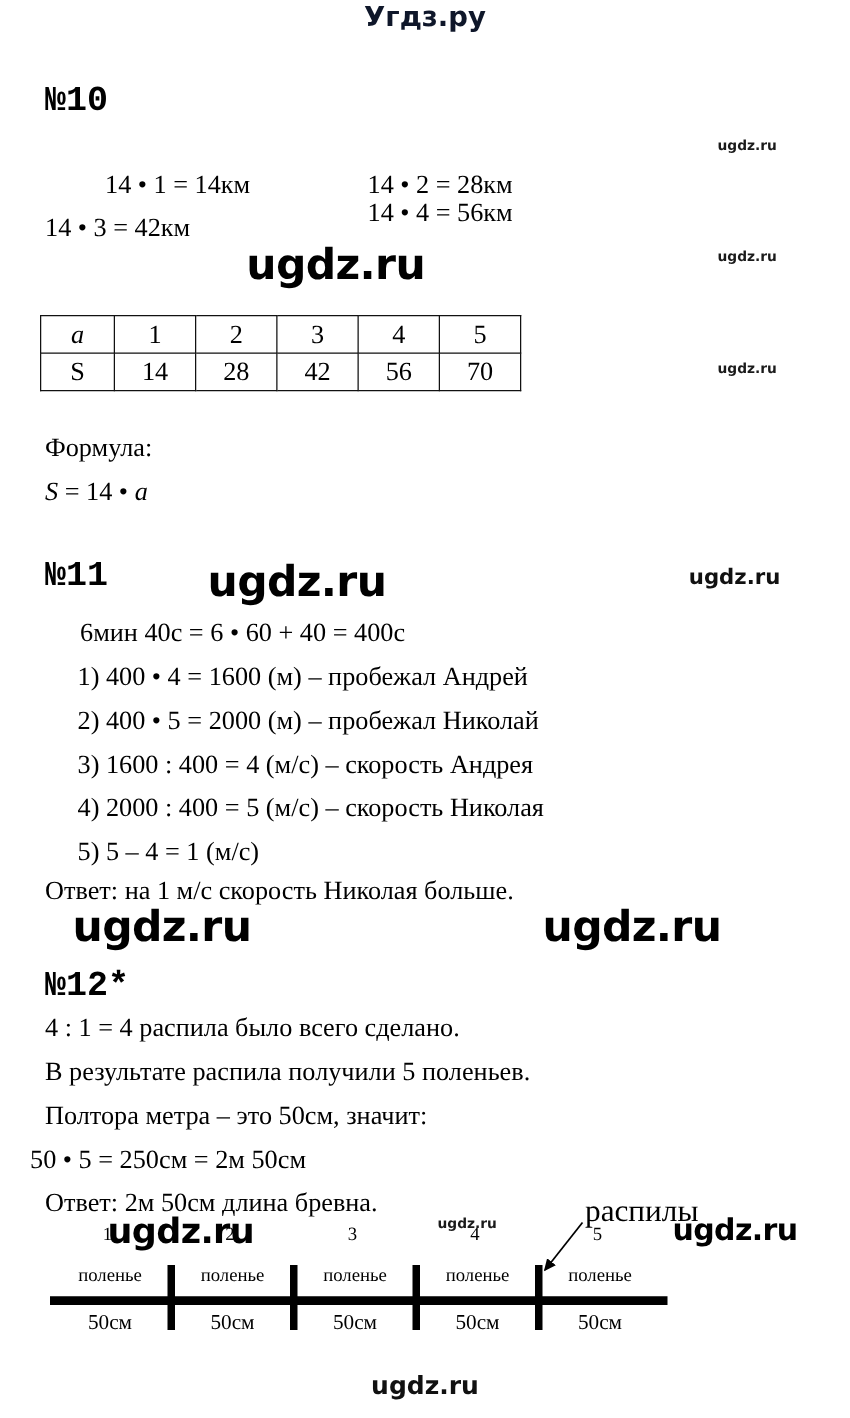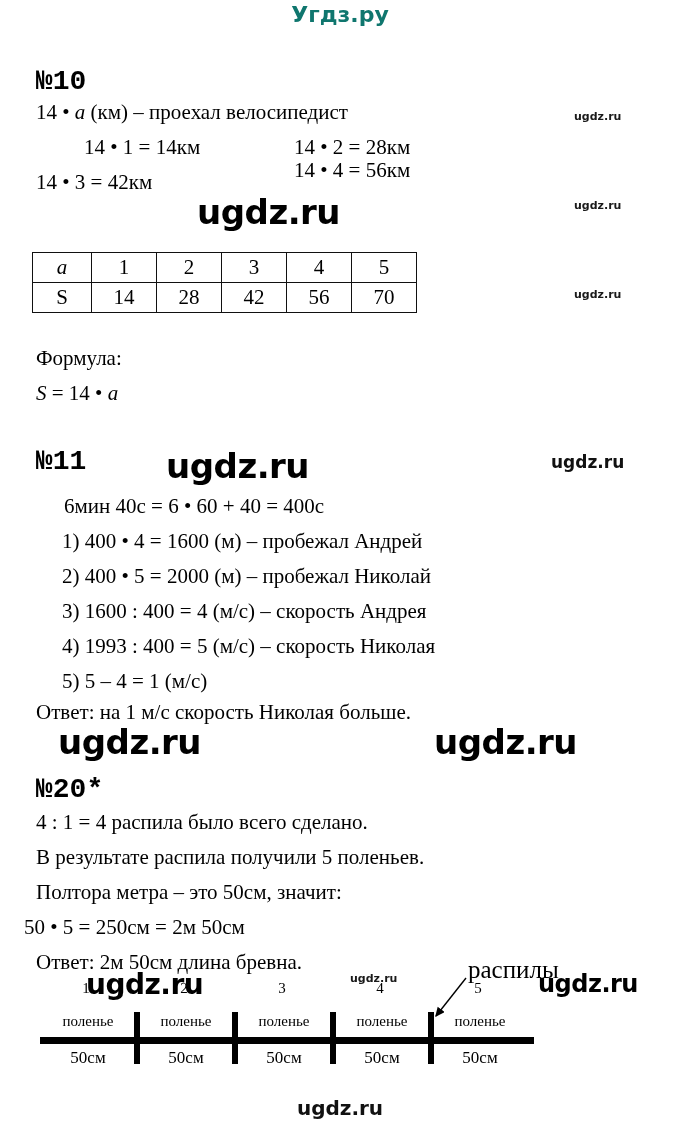--- a/index.html
+++ b/index.html
@@ -21,21 +21,21 @@
   .site-logo {
     position: absolute;
     left: 0;
     top: 2px;
     width: 680px;
     text-align: center;
     font-family: "DejaVu Sans", "Liberation Sans", sans-serif;
     font-weight: bold;
     font-size: 22px;
     letter-spacing: 0px;
-    color: #0f766e;
+    color: #0f172a;
   }
 
   
   .wm-big {
     position: absolute;
     font-family: "DejaVu Sans", "Liberation Sans", sans-serif;
     font-weight: bold;
     font-size: 34px;
     color: #000000;
     letter-spacing: -0.5px;
@@ -168,23 +168,20 @@
 </style>
 </head>
 <body>
 
 <div id="page">
 
   <div class="site-logo">Угдз.ру</div>
 
   <div class="task-num" style="left:36px; top:66px;">№10</div>
 
-  <div class="line" style="left:36px; top:98px;">
-    <span>14 • </span><span class="ital">a</span><span> (км) – проехал велосипедист</span>
-  </div>
 
   <div class="line" style="left:36px; top:133px;margin-left:48px;">14 • 1 = 14км</div>
   <div class="line" style="left:36px; top:168px;">14 • 3 = 42км</div>
 
   <div class="line" style="left:294px; top:133px;">14 • 2 = 28км</div>
   <div class="line" style="left:294px; top:156px;">14 • 4 = 56км</div>
 
   <table class="tbl" style="left:32px; top:252px;">
     <tbody>
       <tr>
@@ -210,25 +207,25 @@
   <div class="line" style="left:36px; top:379px;">
     <span class="ital">S</span><span> = 14 • </span><span class="ital">a</span>
   </div>
 
   <div class="task-num" style="left:36px; top:446px;">№11</div>
 
   <div class="line" style="left:36px; top:492px;margin-left:28px;">6мин 40с = 6 • 60 + 40 = 400с</div>
   <div class="line" style="left:62px; top:527px;">1) 400 • 4 = 1600 (м) – пробежал Андрей</div>
   <div class="line" style="left:62px; top:562px;">2) 400 • 5 = 2000 (м) – пробежал Николай</div>
   <div class="line" style="left:62px; top:597px;">3) 1600 : 400 = 4 (м/с) – скорость Андрея</div>
-  <div class="line" style="left:62px; top:632px;">4) 1993 : 400 = 5 (м/с) – скорость Николая</div>
+  <div class="line" style="left:62px; top:632px;">4) 2000 : 400 = 5 (м/с) – скорость Николая</div>
   <div class="line" style="left:62px; top:667px;">5) 5 – 4 = 1 (м/с)</div>
   <div class="line" style="left:36px; top:698px;">Ответ: на 1 м/с скорость Николая больше.</div>
 
-  <div class="task-num" style="left:36px; top:774px;">№20*</div>
+  <div class="task-num" style="left:36px; top:774px;">№12*</div>
 
   <div class="line" style="left:36px; top:808px;">4 : 1 = 4 распила было всего сделано.</div>
   <div class="line" style="left:36px; top:843px;">В результате распила получили 5 поленьев.</div>
   <div class="line" style="left:36px; top:878px;">Полтора метра – это 50см, значит:</div>
   <div class="line" style="left:24px; top:913px;">50 • 5 = 250см = 2м 50см</div>
   <div class="line" style="left:36px; top:948px;">Ответ: 2м 50см длина бревна.</div>
 
   <div id="diagram">
 
     <div class="beam"></div>

